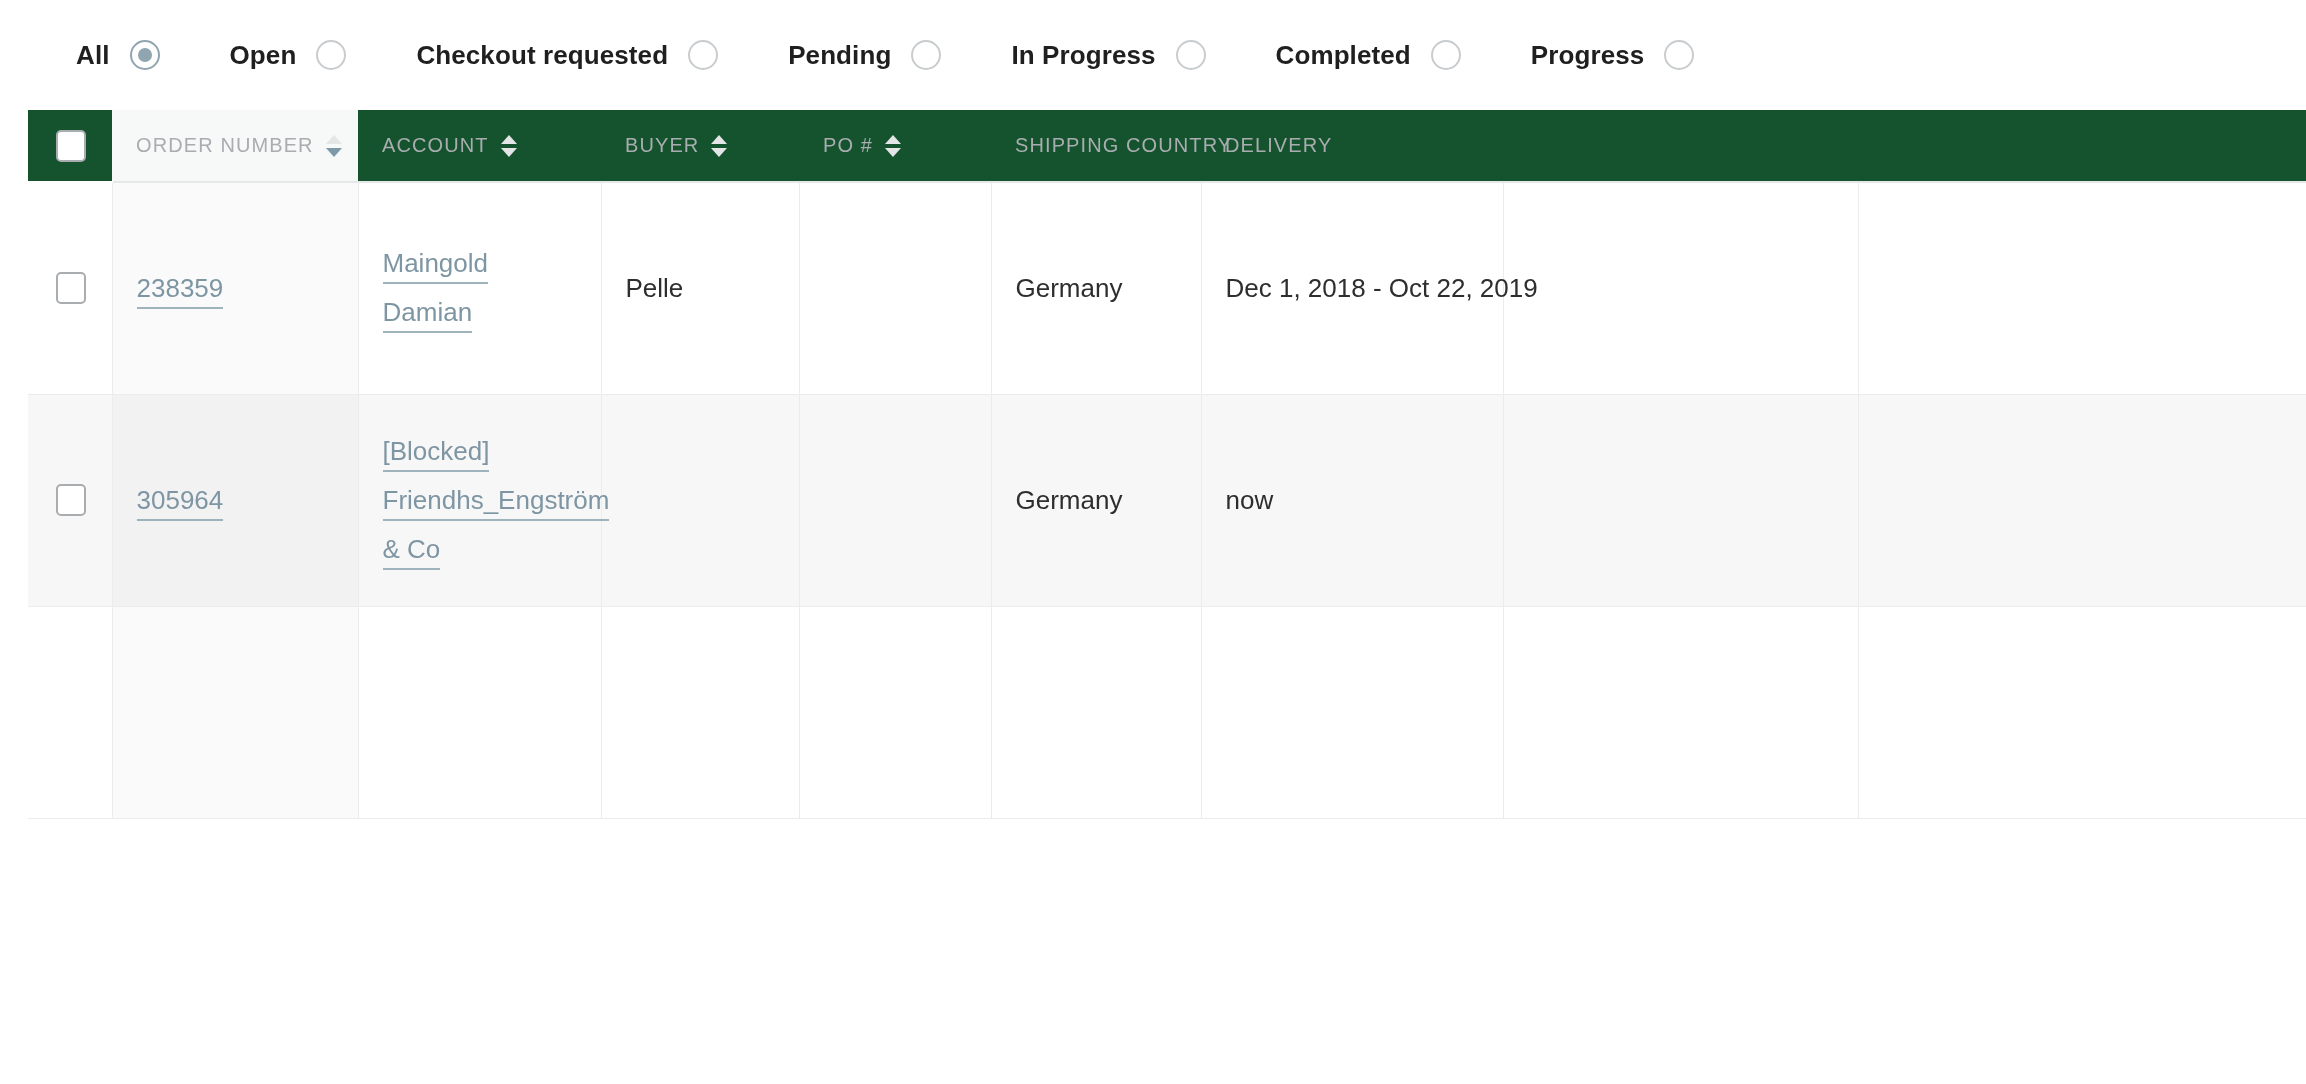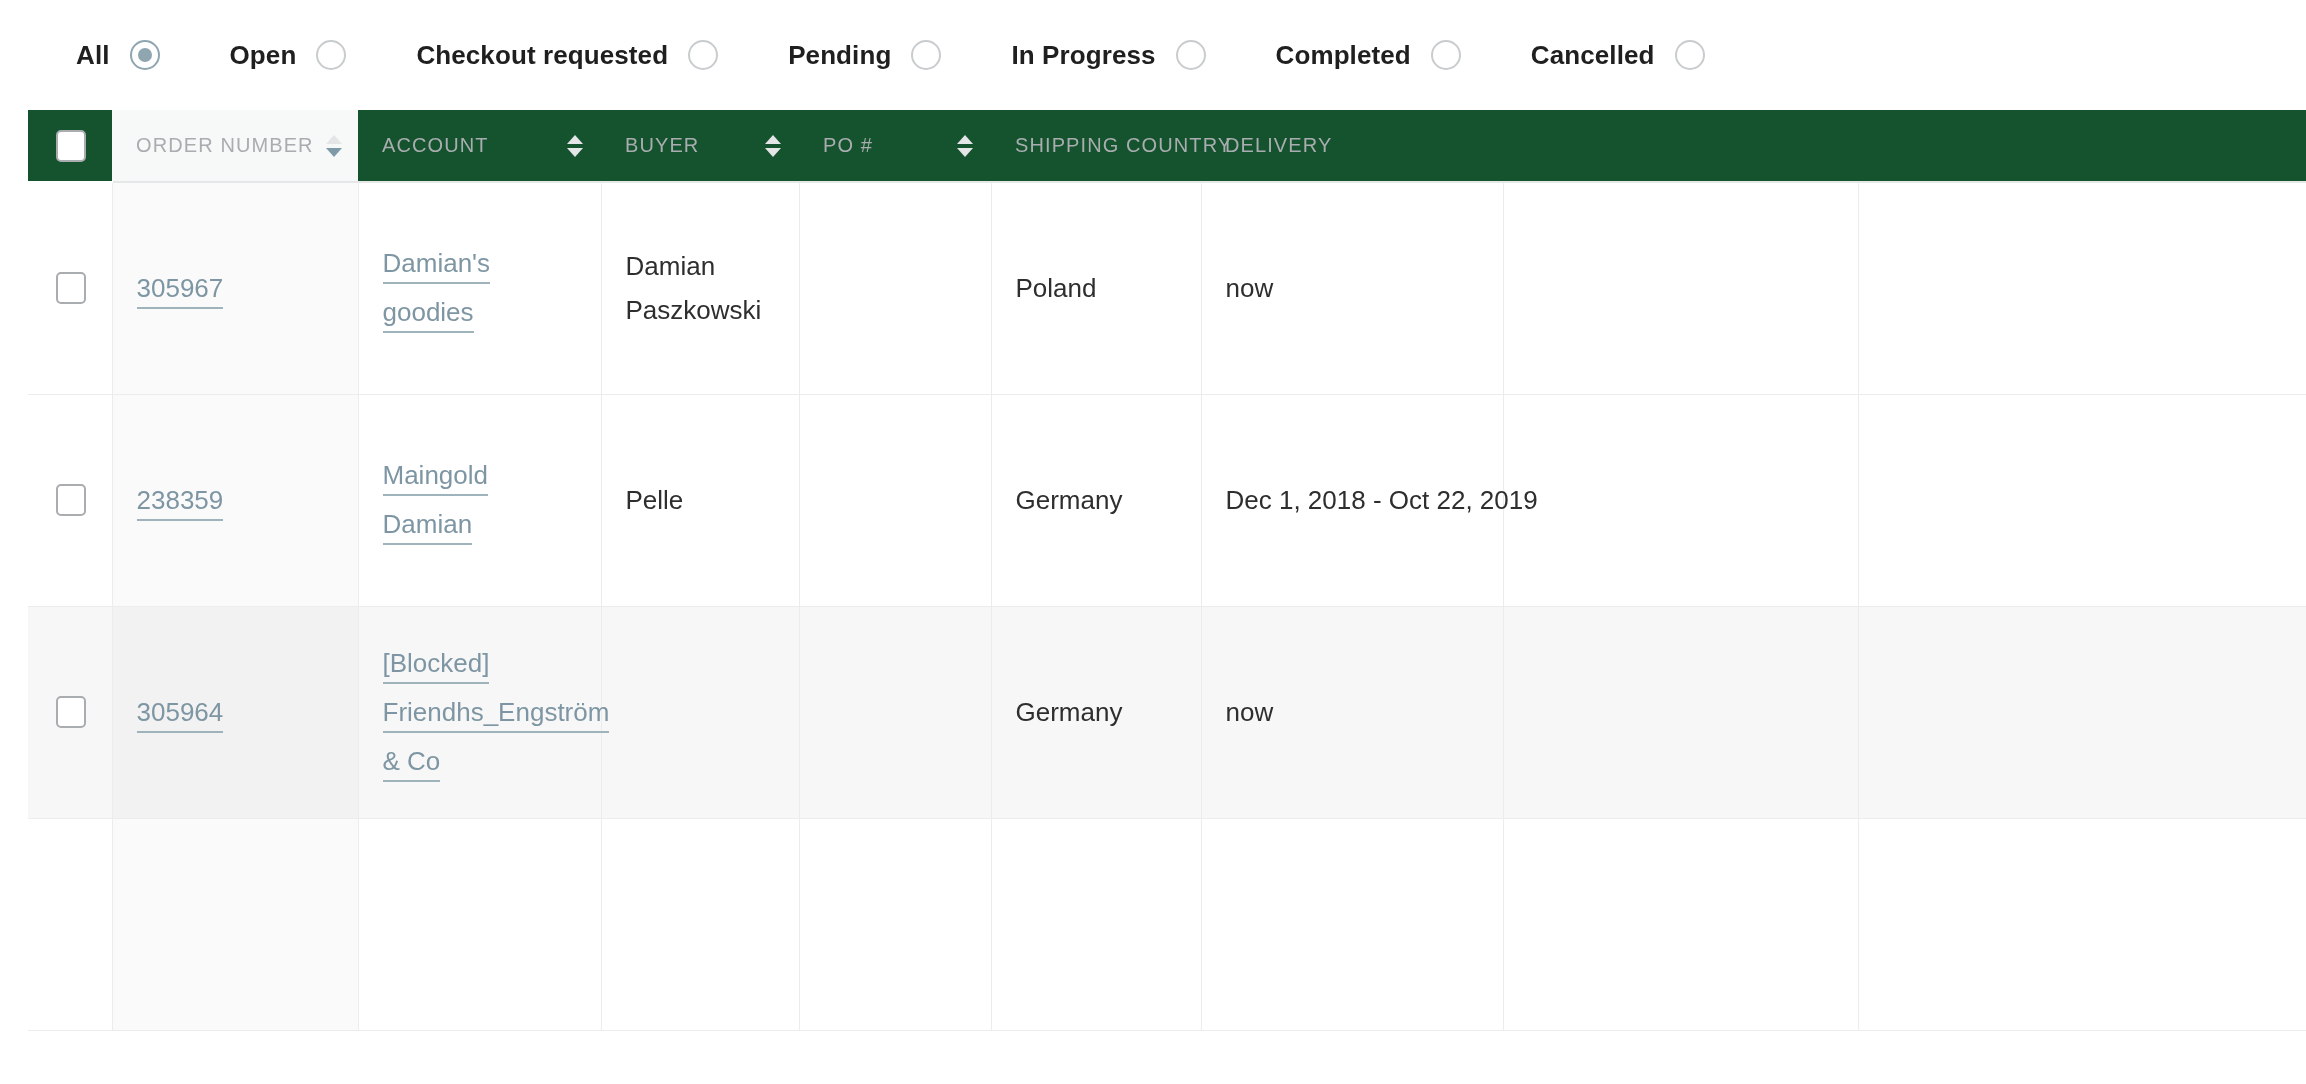--- a/index.html
+++ b/index.html
@@ -104,21 +104,21 @@
   thead th.th-check {
     padding-left: 28px;
     border-bottom: 2px solid #ffffff;
   }
   thead th.sorted {
     background: #f7f8f8;
   }
   .th-inner {
     display: flex;
     align-items: center;
-    justify-content: space-between;
+    justify-content: flex-start;
     padding-right: 18px;
   }
   .sorter {
     display: inline-flex;
     flex-direction: column;
     align-items: center;
     justify-content: center;
     flex: 0 0 auto;
     margin-left: 12px;
   }
@@ -202,21 +202,21 @@
   </div>
   <div class="filter-item">
     <span class="filter-label">In Progress</span>
     <span class="radio"></span>
   </div>
   <div class="filter-item">
     <span class="filter-label">Completed</span>
     <span class="radio"></span>
   </div>
   <div class="filter-item">
-    <span class="filter-label">Cancelled</span>
+    <span class="filter-label">Progress</span>
     <span class="radio"></span>
   </div>
 </div>
 
 <div class="table-wrap">
   <table class="orders">
     <colgroup>
       <col class="c-check">
         <col class="c-order">
         <col class="c-account">
@@ -273,120 +273,95 @@
         </th>
         <th>
           <span>DELIVERY</span>
         </th>
         <th></th>
         <th></th>
       </tr>
     </thead>
     <tbody>
 
+
+
       <tr>
         <td class="cell-check">
           <span class="checkbox"></span>
         </td>
         <td class="cell-order">
-          <a class="link" href="#">305967</a>
+          <a class="link" href="#">238359</a>
         </td>
         <td class="cell-account">
-          <span class="link-wrap"><a class="link" href="#">Damian's goodies</a></span>
-        </td>
-        <td>
-          <span class="txt">Damian Paszkowski</span>
+          <span class="link-wrap"><a class="link" href="#">Maingold Damian</a></span>
+        </td>
+        <td>
+          <span class="txt">Pelle</span>
         </td>
         <td>
           <span class="txt"></span>
         </td>
         <td>
-          <span class="txt nowrap">Poland</span>
-        </td>
-        <td>
-          <span class="txt nowrap">now</span>
+          <span class="txt nowrap">Germany</span>
+        </td>
+        <td>
+          <span class="txt nowrap">Dec 1, 2018 - Oct 22, 2019</span>
         </td>
         <td></td>
         <td class="cell-extra2"></td>
       </tr>
 
-
-      <tr>
+      <tr class="alt">
         <td class="cell-check">
           <span class="checkbox"></span>
         </td>
         <td class="cell-order">
-          <a class="link" href="#">238359</a>
+          <a class="link" href="#">305964</a>
         </td>
         <td class="cell-account">
-          <span class="link-wrap"><a class="link" href="#">Maingold Damian</a></span>
-        </td>
-        <td>
-          <span class="txt">Pelle</span>
+          <span class="link-wrap"><a class="link" href="#">[Blocked] Friendhs_Engström &amp; Co</a></span>
         </td>
         <td>
           <span class="txt"></span>
         </td>
         <td>
+          <span class="txt"></span>
+        </td>
+        <td>
           <span class="txt nowrap">Germany</span>
         </td>
         <td>
-          <span class="txt nowrap">Dec 1, 2018 - Oct 22, 2019</span>
+          <span class="txt nowrap">now</span>
         </td>
         <td></td>
         <td class="cell-extra2"></td>
       </tr>
 
-      <tr class="alt">
+      <tr>
         <td class="cell-check">
-          <span class="checkbox"></span>
+          
         </td>
         <td class="cell-order">
-          <a class="link" href="#">305964</a>
+          
         </td>
         <td class="cell-account">
-          <span class="link-wrap"><a class="link" href="#">[Blocked] Friendhs_Engström &amp; Co</a></span>
+          
+        </td>
+        <td>
+          
         </td>
         <td>
           <span class="txt"></span>
         </td>
         <td>
-          <span class="txt"></span>
-        </td>
-        <td>
-          <span class="txt nowrap">Germany</span>
-        </td>
-        <td>
-          <span class="txt nowrap">now</span>
+          
+        </td>
+        <td>
+          
         </td>
         <td></td>
         <td class="cell-extra2"></td>
       </tr>
 
-      <tr>
-        <td class="cell-check">
-          
-        </td>
-        <td class="cell-order">
-          
-        </td>
-        <td class="cell-account">
-          
-        </td>
-        <td>
-          
-        </td>
-        <td>
-          <span class="txt"></span>
-        </td>
-        <td>
-          
-        </td>
-        <td>
-          
-        </td>
-        <td></td>
-        <td class="cell-extra2"></td>
-      </tr>
-
     </tbody>
   </table>
 </div>
 
 </body></html>

